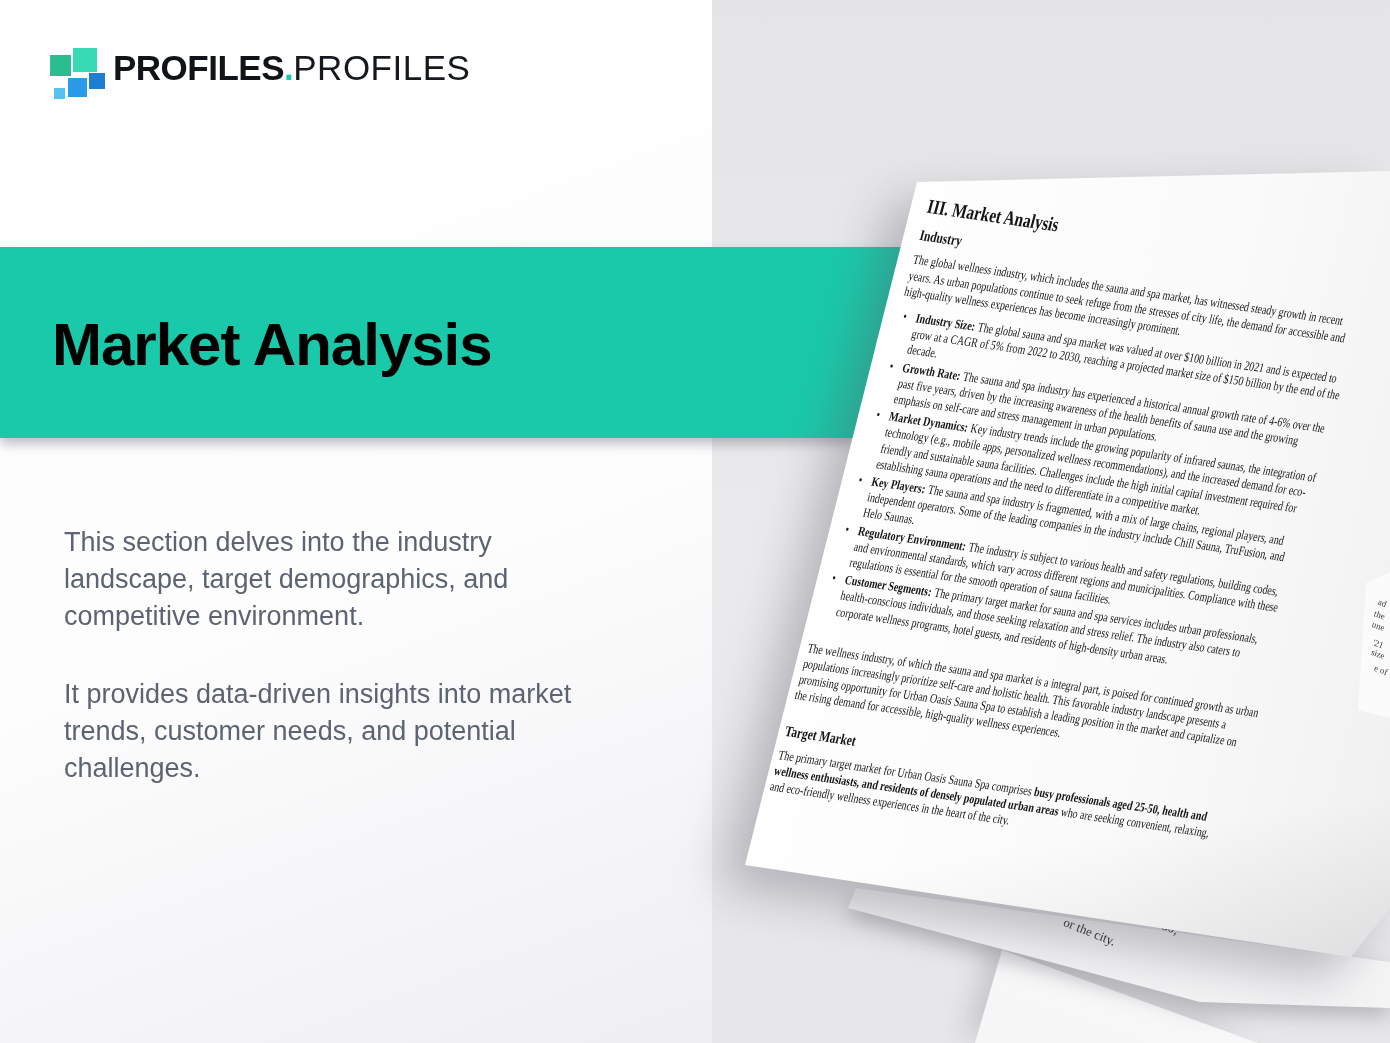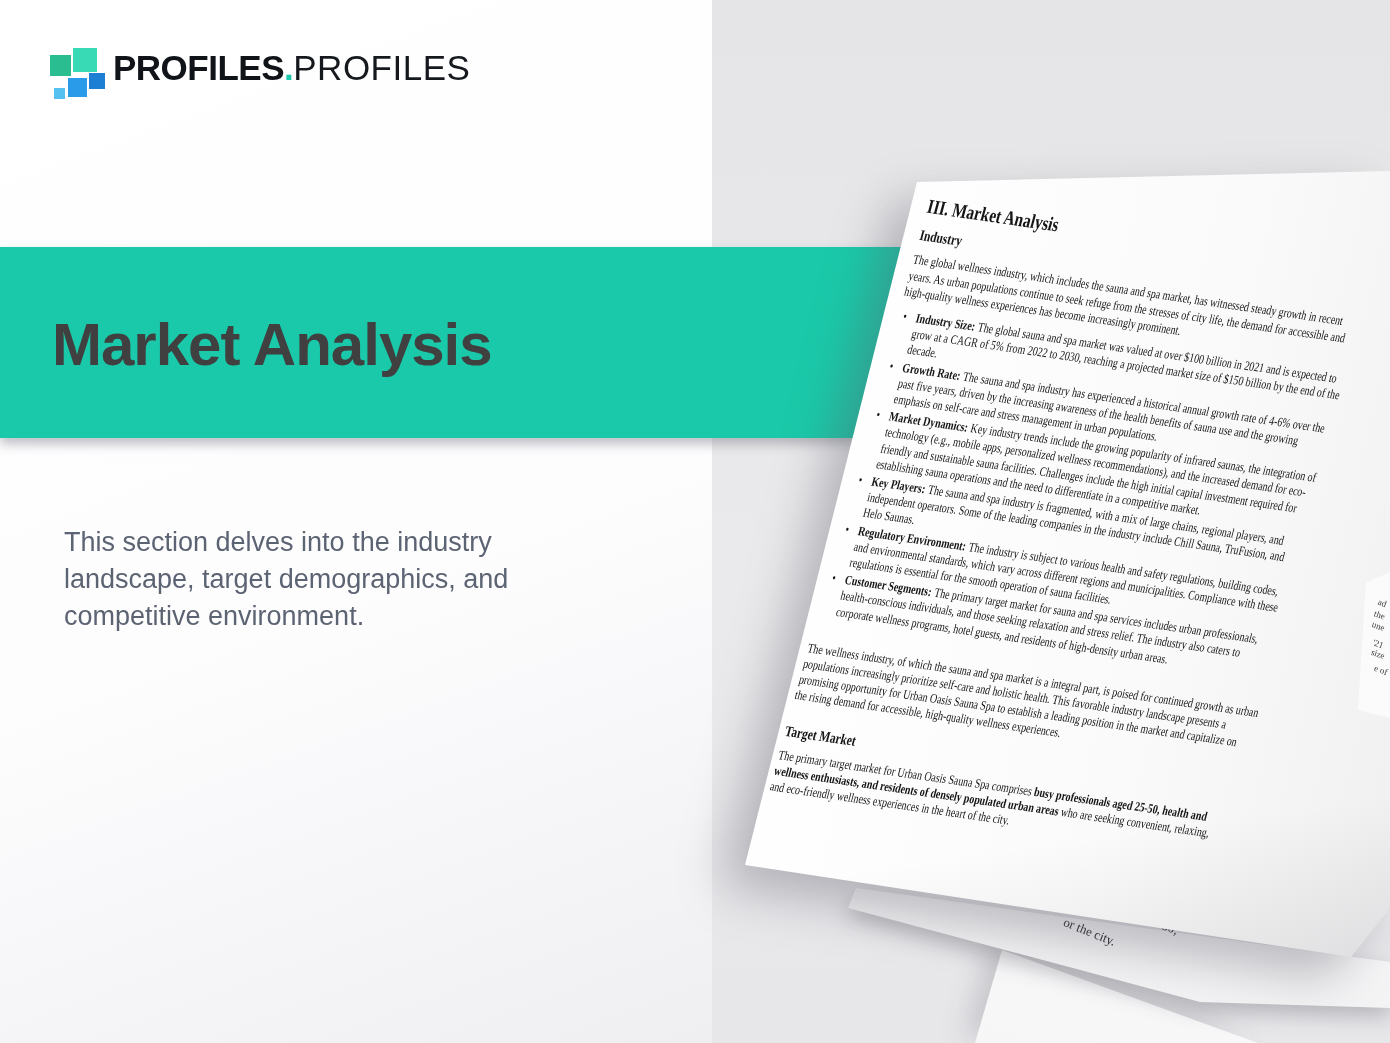--- a/index.html
+++ b/index.html
@@ -41,21 +41,21 @@
     filter:drop-shadow(0 6px 6px rgba(110,110,125,0.45));
     pointer-events:none;
   }
   .banner{
     position:absolute;inset:0;
     clip-path:polygon(0 247px,904px 247px,855px 438px,0 438px);
     background:#1ac9a9;
   }
   .banner-title{
     position:absolute;left:52px;top:310px;
-    font-size:60px;font-weight:800;letter-spacing:-1px;color:#404040;
+    font-size:60px;font-weight:800;letter-spacing:-1px;color:#000000;
   }
   
   .intro{
     position:absolute;left:52px;top:524px;width:640px;z-index:1;
     font-size:27px;line-height:37px;color:#5c6372;
   }
   .intro p{margin:0 0 41px 12px;white-space:pre-line;}
   
   .sheet3-wrap{position:absolute;inset:0;z-index:2;
     filter:drop-shadow(-10px -6px 14px rgba(40,40,50,0.18));}
@@ -134,20 +134,23 @@
 <div class="banner-wrap">
   <div class="banner">
     <div class="banner-title">Market Analysis</div>
   </div>
 </div>
 
 <div class="intro">
   <p>This section delves into the industry
 landscape, target demographics, and
 competitive environment.</p>
+  <p>It provides data-driven insights into market
+trends, customer needs, and potential
+challenges.</p>
 </div>
 
 <div class="sheet3-wrap">
   <div class="sheet3"></div>
 </div>
 <div class="sheet2-wrap">
   <div class="sheet2"></div>
 </div>
 <div class="frag frag-1">o are</div>
 <div class="frag frag-2">50,</div>

